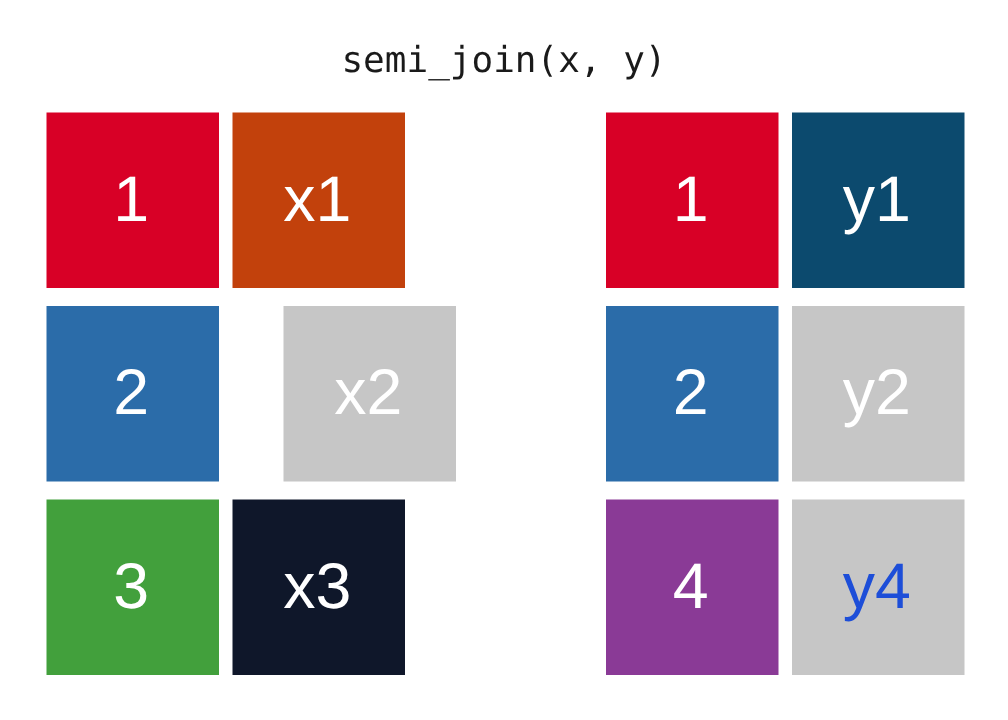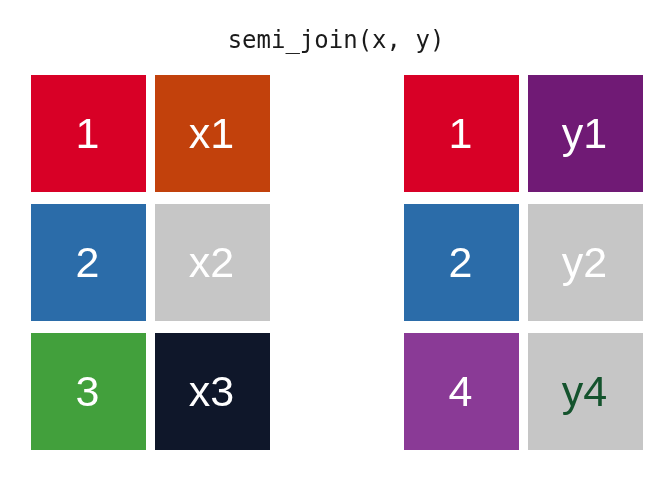--- a/index.html
+++ b/index.html
@@ -87,21 +87,21 @@
       </div>
       <div class="cell value-cell" style="background-color: #c2410c;">
         <span class="cell-text" style="color: rgb(255, 255, 255);">x1</span>
       </div>
     </div>
 
     <div class="table-row">
       <div class="cell key-cell" style="background-color: rgb(43, 108, 169);">
         <span class="cell-text" style="color: rgb(255, 255, 255);">2</span>
       </div>
-      <div class="cell value-cell" style="background-color: rgb(198, 198, 198);">
+      <div class="cell value-cell" style="background-color: rgb(198, 198, 198); margin-left: 34px;">
         <span class="cell-text" style="color: rgb(255, 255, 255);">x2</span>
       </div>
     </div>
 
     <div class="table-row">
       <div class="cell key-cell" style="background-color: rgb(66, 160, 60);">
         <span class="cell-text" style="color: rgb(255, 255, 255);">3</span>
       </div>
       <div class="cell value-cell" style="background-color: #0f172a;">
         <span class="cell-text" style="color: rgb(255, 255, 255);">x3</span>
@@ -109,38 +109,38 @@
     </div>
 
   </div>
 
   <div class="table-group" id="table-y">
 
     <div class="table-row">
       <div class="cell key-cell" style="background-color: rgb(216, 0, 38);">
         <span class="cell-text" style="color: rgb(255, 255, 255);">1</span>
       </div>
-      <div class="cell value-cell" style="background-color: #701a75;">
+      <div class="cell value-cell" style="background-color: #0c4a6e;">
         <span class="cell-text" style="color: rgb(255, 255, 255);">y1</span>
       </div>
     </div>
 
     <div class="table-row">
       <div class="cell key-cell" style="background-color: rgb(43, 108, 169);">
         <span class="cell-text" style="color: rgb(255, 255, 255);">2</span>
       </div>
       <div class="cell value-cell" style="background-color: rgb(198, 198, 198); align-items: center;">
         <span class="cell-text" style="color: rgb(255, 255, 255);">y2</span>
       </div>
     </div>
 
     <div class="table-row">
       <div class="cell key-cell" style="background-color: rgb(138, 58, 150);">
         <span class="cell-text" style="color: rgb(255, 255, 255);">4</span>
       </div>
       <div class="cell value-cell" style="background-color: rgb(198, 198, 198);">
-        <span class="cell-text" style="color: #14532d;">y4</span>
+        <span class="cell-text" style="color: #1d4ed8;">y4</span>
       </div>
     </div>
 
   </div>
 
 </div>
 
 </body></html>

